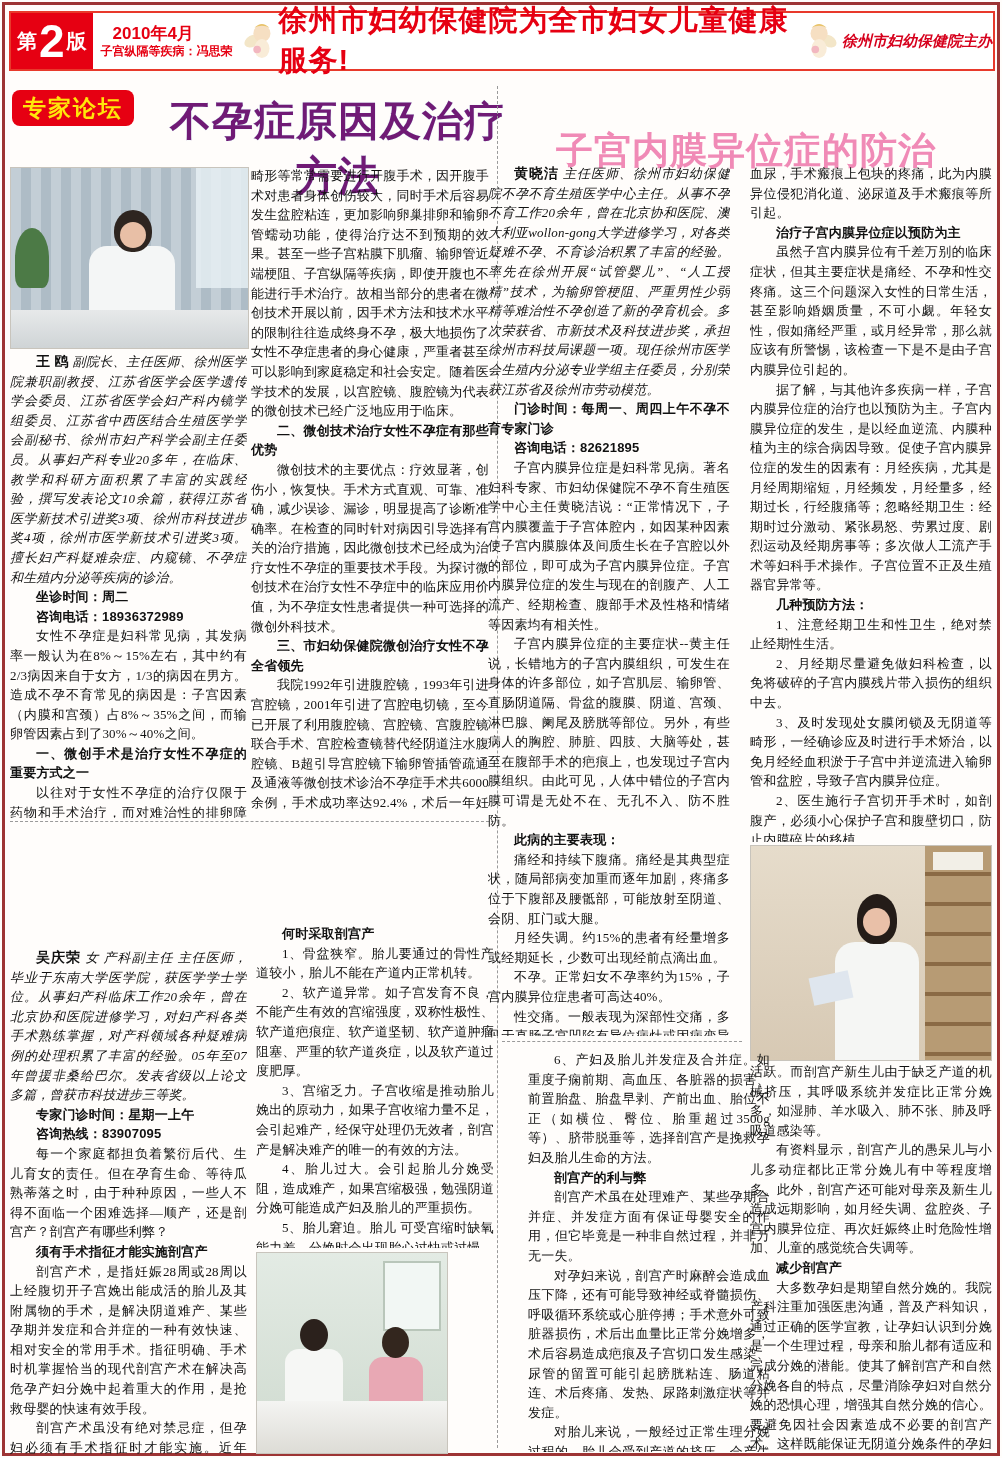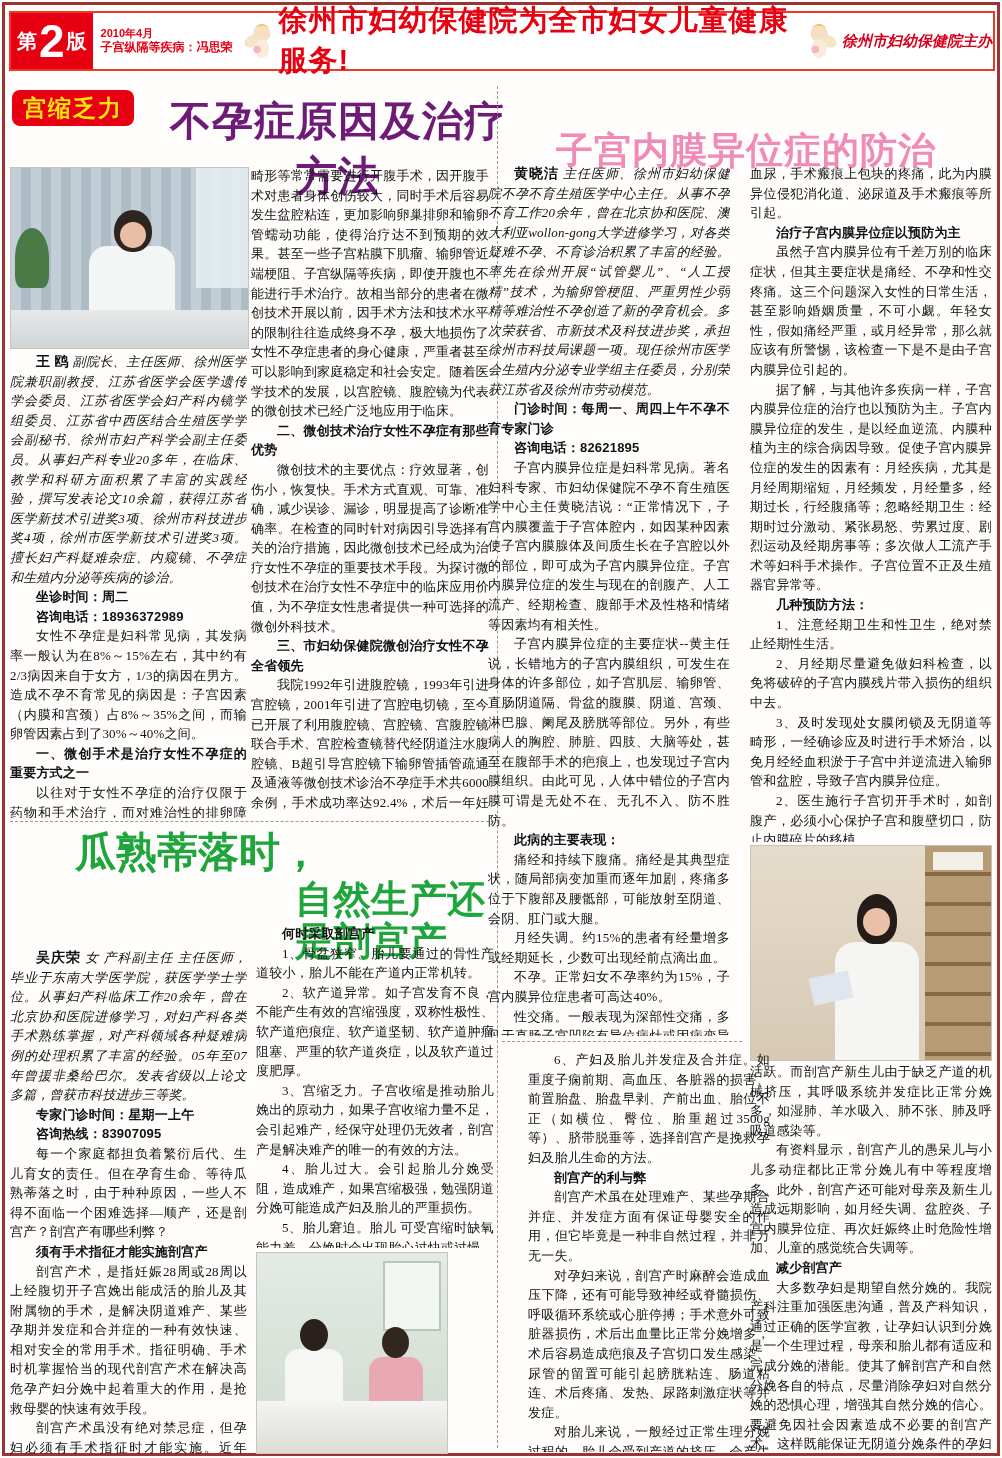--- a/index.html
+++ b/index.html
@@ -8,21 +8,21 @@
   .frame{position:absolute;inset:2px;border:3px solid #9d3434;pointer-events:none;}
 
   
   .masthead{position:absolute;left:9px;top:11px;width:982px;height:56px;border:2px solid #e8392b;
             background:#fff;display:flex;align-items:center;}
   .edition-box{background:#e60012;color:#fff;height:100%;display:flex;align-items:center;
                padding:0 6px;gap:2px;}
   .ed-small{font-size:20px;font-weight:bold;font-family:"Liberation Sans",sans-serif;}
   .ed-num{font-size:46px;font-weight:bold;line-height:46px;font-family:"Liberation Sans",sans-serif;}
   .date-box{color:#e60012;font-family:"Liberation Sans",sans-serif;padding:2px 8px;line-height:1.25;}
-  .date-line1{font-size:11px;font-weight:bold;}
+  .date-line1{font-size:17px;font-weight:bold;margin-left:12px;}
   .date-line2{font-size:12px;font-weight:bold;}
   .slogan{flex:1;color:#e60012;font-size:29px;font-weight:bold;
           font-family:"Liberation Sans",sans-serif;letter-spacing:1px;}
   .publisher{color:#d6001c;font-size:15px;font-weight:bold;font-style:italic;padding:0 1px 0 2px;
              font-family:"Liberation Serif",serif;}
   .cherub{width:38px;height:44px;flex:0 0 auto;}
 
   
   .badge{position:absolute;left:12px;top:90px;width:122px;height:36px;background:#e60012;
          border-radius:8px;color:#ffe60a;font-weight:bold;font-size:23px;text-align:center;
@@ -119,27 +119,23 @@
     <svg class="cherub" viewBox="0 0 40 44">
       <ellipse cx="28" cy="22" rx="9" ry="6" fill="#f3e6c8" transform="rotate(30 28 22)"></ellipse>
       <circle cx="18" cy="14" r="9" fill="#f6dfc2"></circle>
       <path d="M10 8 q8 -8 16 0 q-8 -4 -16 0" fill="#e8c36a"></path>
       <ellipse cx="18" cy="30" rx="8" ry="10" fill="#f9ecd8"></ellipse>
       <circle cx="14" cy="31" r="4" fill="#f2b7c0"></circle>
     </svg>
     <div class="publisher">徐州市妇幼保健院主办</div>
   </div>
 
-  <div class="badge">宫缩乏力</div>
+  <div class="badge">专家论坛</div>
   <div class="title-blue">不孕症原因及治疗方法</div>
   <div class="title-pink">子宫内膜异位症的防治</div>
-  <div class="title-green">
-    <div class="tg1">瓜熟蒂落时，</div>
-    <div class="tg2">自然生产还是剖宫产</div>
-  </div>
 
   <div class="vdash"></div>
   <div class="hdash hd-left"></div>
   <div class="hdash hd-col3"></div>
 
   <div class="photo" id="photo1">
     <div class="window"></div>
     <div class="plant"></div>
     <div class="coat"></div>
     <div class="head"></div>

